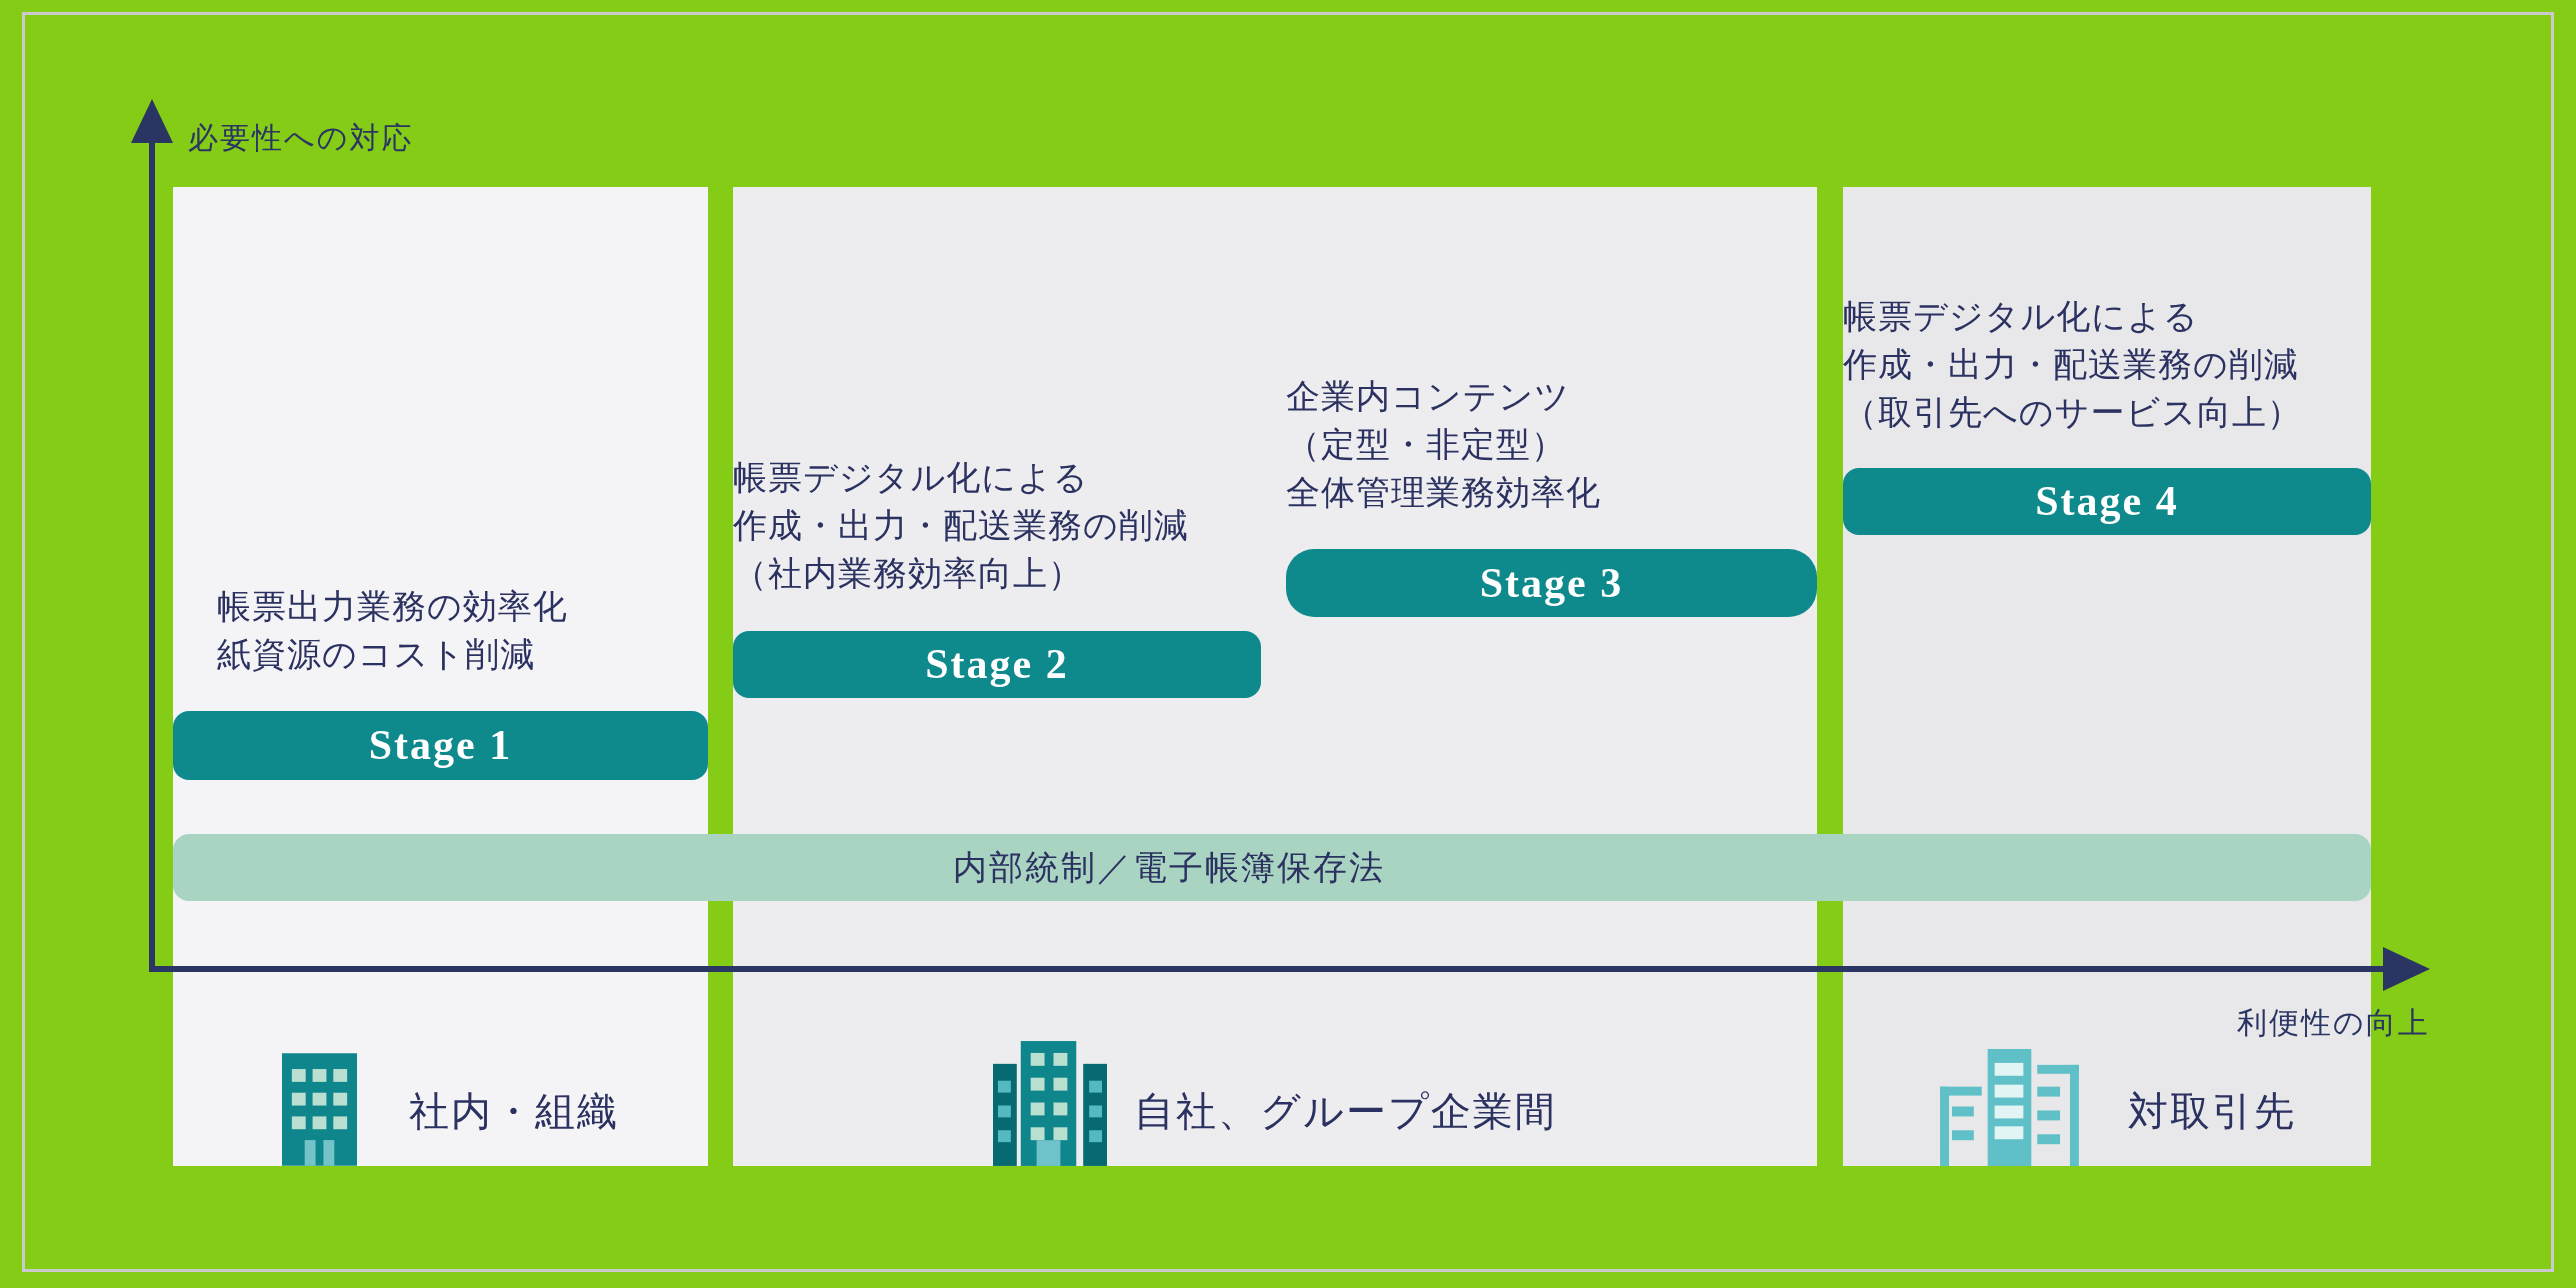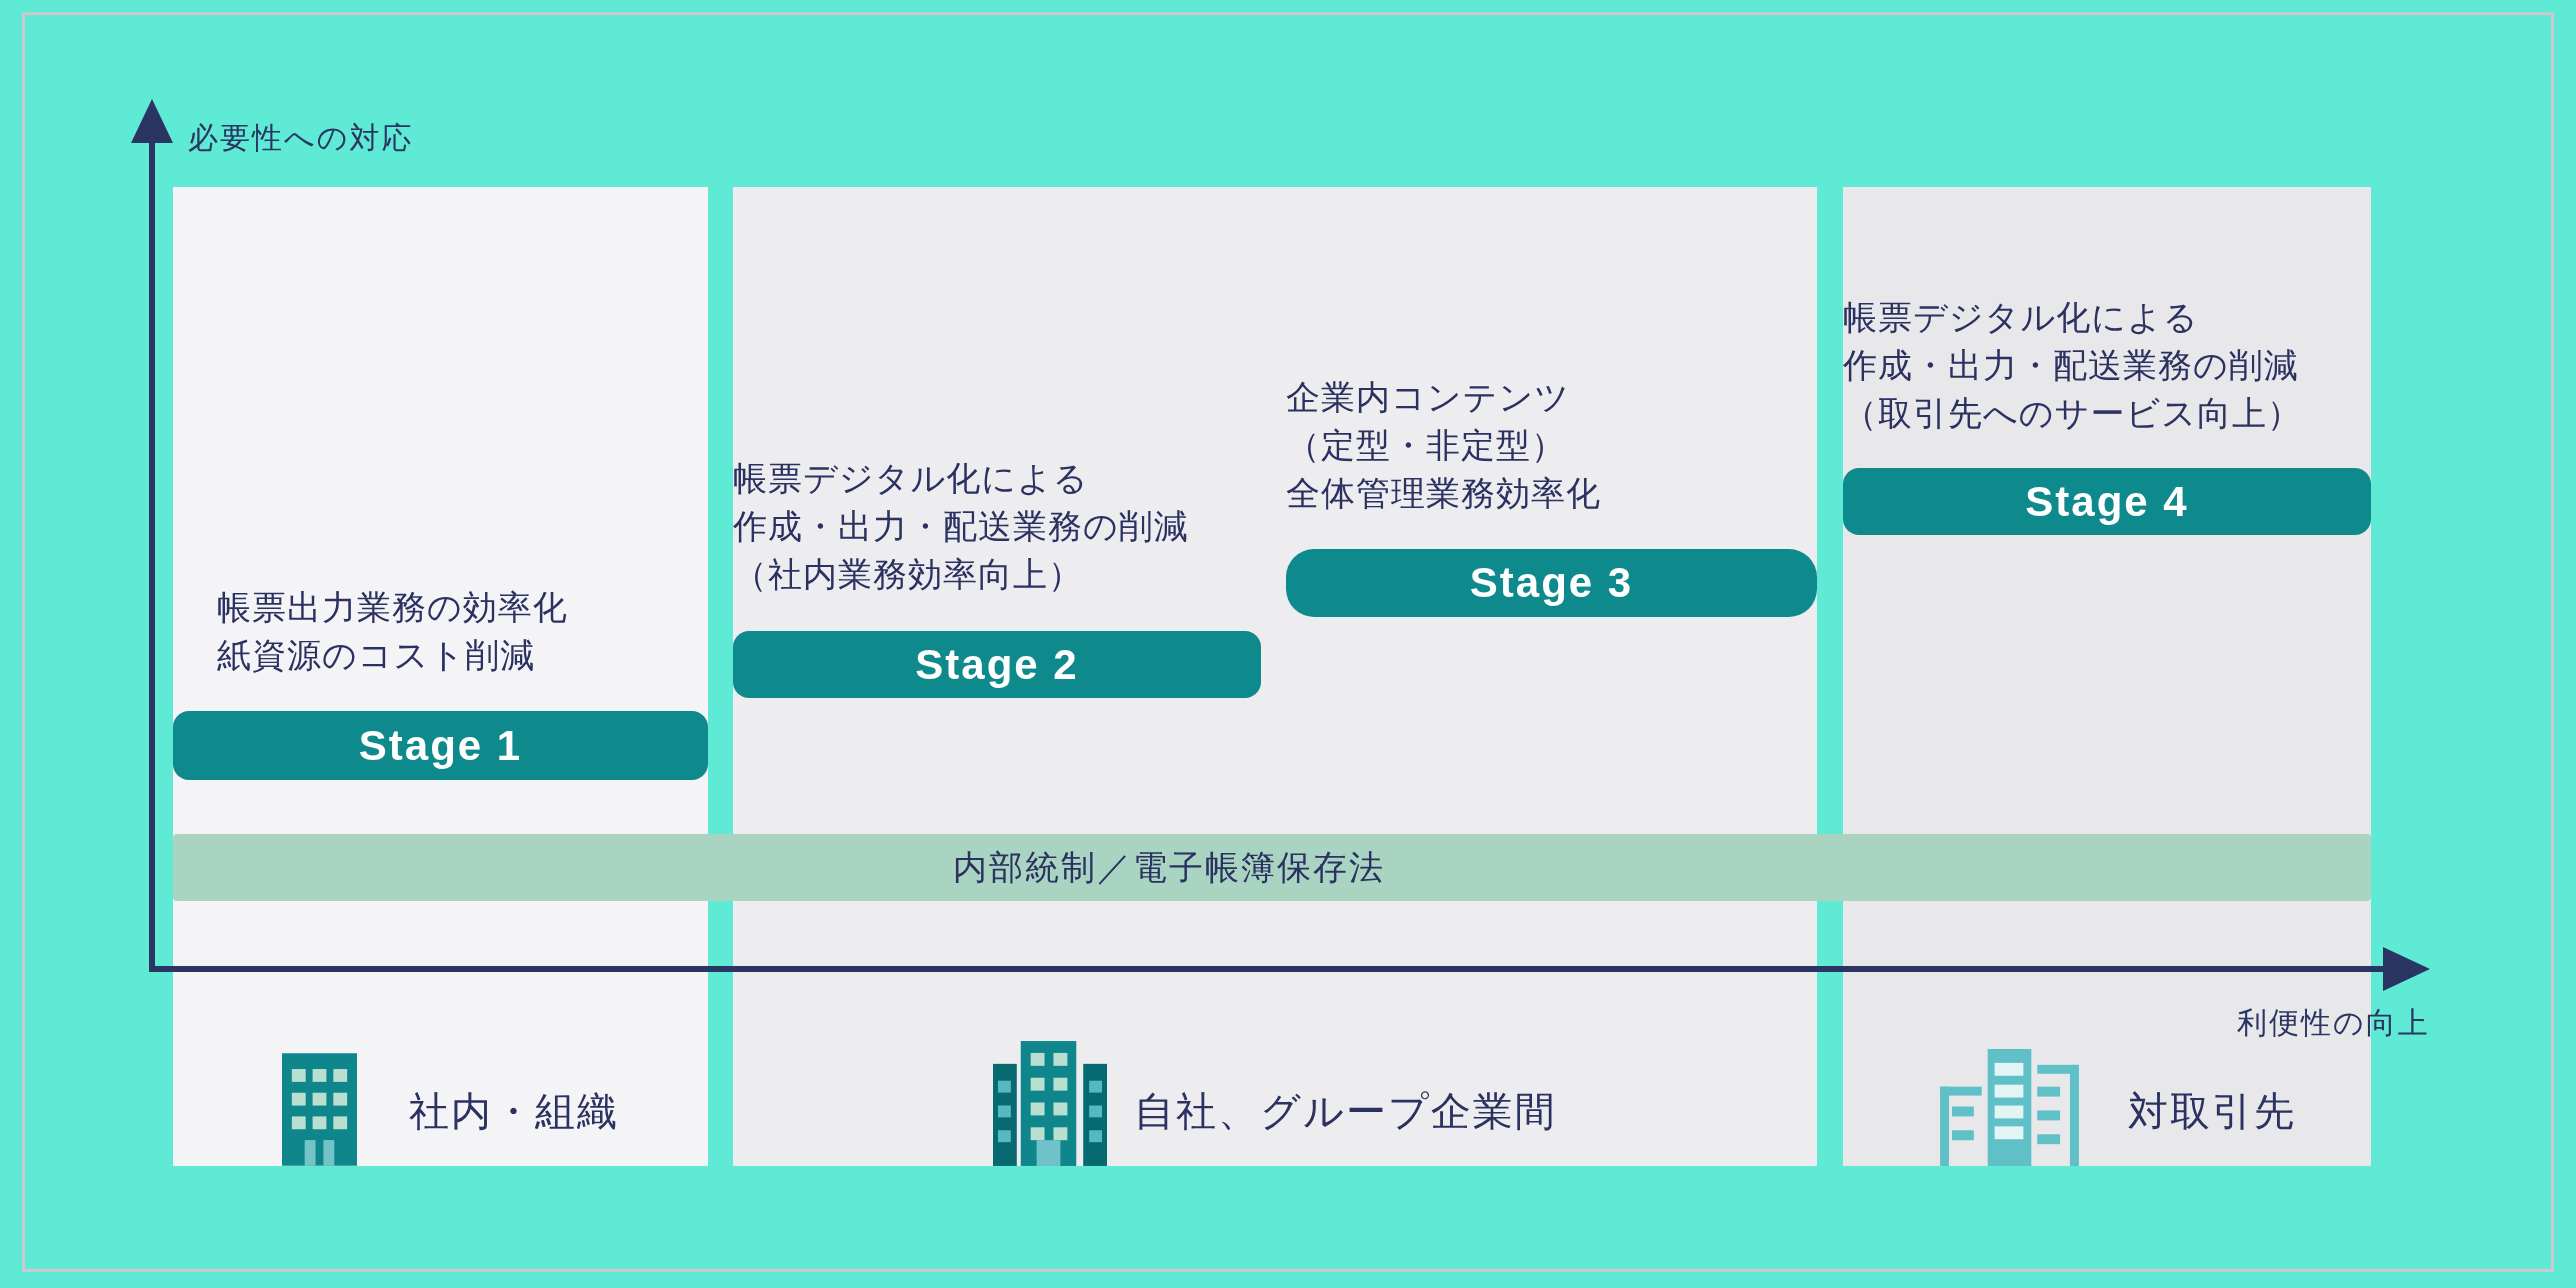--- a/index.html
+++ b/index.html
@@ -1,18 +1,18 @@
 <!DOCTYPE html>
 <html><head>
 <meta charset="utf-8">
 <style>
   html,body{margin:0;padding:0;background:#000;}
   .canvas{
-    position:relative;width:2576px;height:1288px;background:#5eead4;overflow:hidden;
-    font-family:Liberation Sans, sans-serif;
+    position:relative;width:2576px;height:1288px;background:#84cc16;overflow:hidden;
+    font-family:Liberation Serif, serif;
   }
   .frame{
     position:absolute;left:22px;top:12px;width:2532px;height:1260px;
     border:3px solid #cbcbcd;box-sizing:border-box;
   }
   
   .panel{position:absolute;top:187px;height:979px;}
   .p1{left:173px;width:535px;background:#f4f4f6;}
   .p2{left:733px;width:1084px;background:#ededef;}
   .p4{left:1843px;width:528px;background:#e8e8ea;}
@@ -41,21 +41,21 @@
   
   .stagebtn{position:absolute;background:#0e8a8d;border-radius:16px;color:#ffffff;
     font-size:42px;font-weight:600;text-align:center;letter-spacing:2px;}
   .s1{left:173px;top:711px;width:535px;height:69px;line-height:69px;}
   .s2{left:733px;top:631px;width:528px;height:67px;line-height:67px;}
   .s3{left:1286px;top:549px;width:531px;height:68px;line-height:68px;border-radius:28px;}
   .s4{left:1843px;top:468px;width:528px;height:67px;line-height:67px;}
 
   
   .band{position:absolute;left:173px;top:834px;width:2198px;height:67px;background:#a9d4c1;
-    border-radius:4px;color:#2b3160;font-size:34px;line-height:67px;text-align:center;
+    border-radius:16px;color:#2b3160;font-size:34px;line-height:67px;text-align:center;
     font-weight:500;letter-spacing:2px;box-sizing:border-box;padding-right:206px;}
 
   
   .bitem-label{position:absolute;color:#2b3160;font-size:40px;font-weight:500;letter-spacing:2px;}
   .icon{position:absolute;}
   .ic1{left:282px;top:1053px;}
   .ic2{left:993px;top:1041px;}
   .ic3{left:1938px;top:1049px;}
   .lb1{left:409px;top:1084px;}
   .lb2{left:1134px;top:1084px;}

